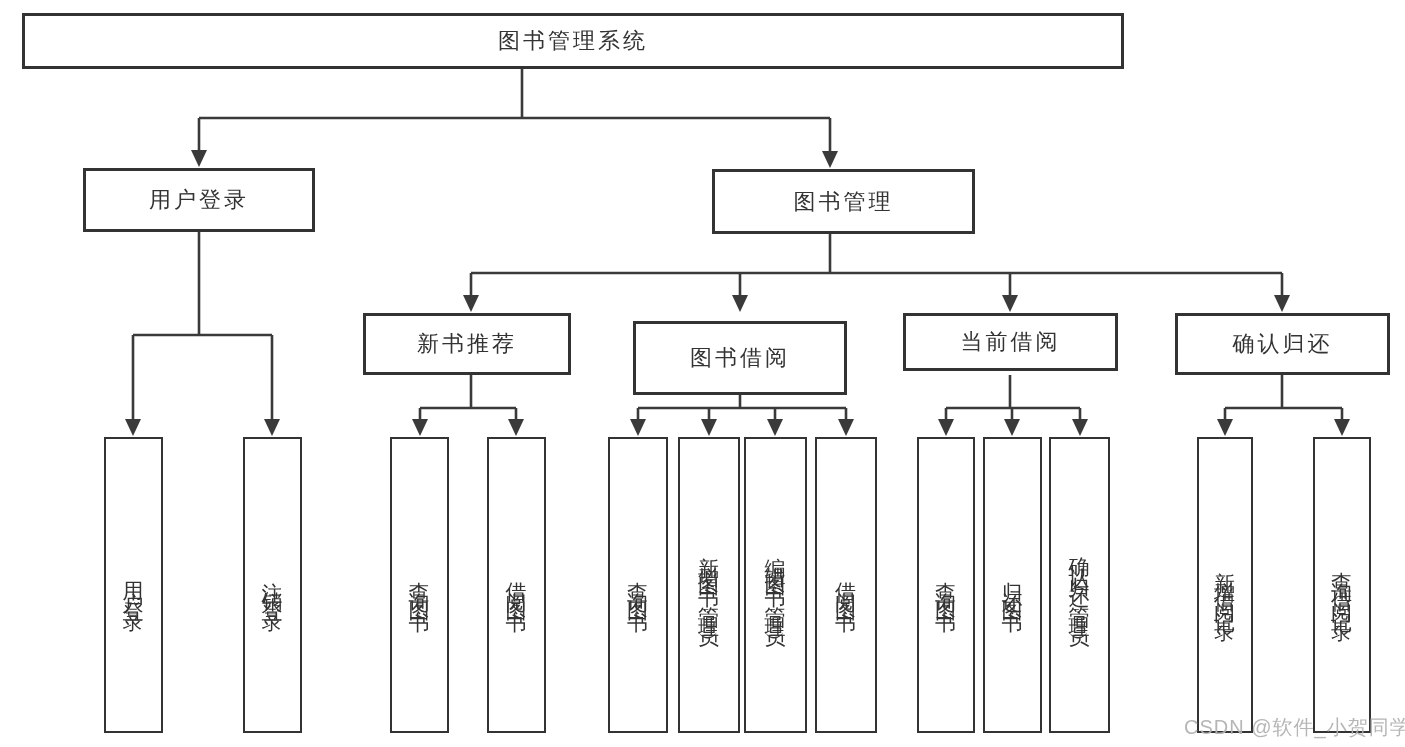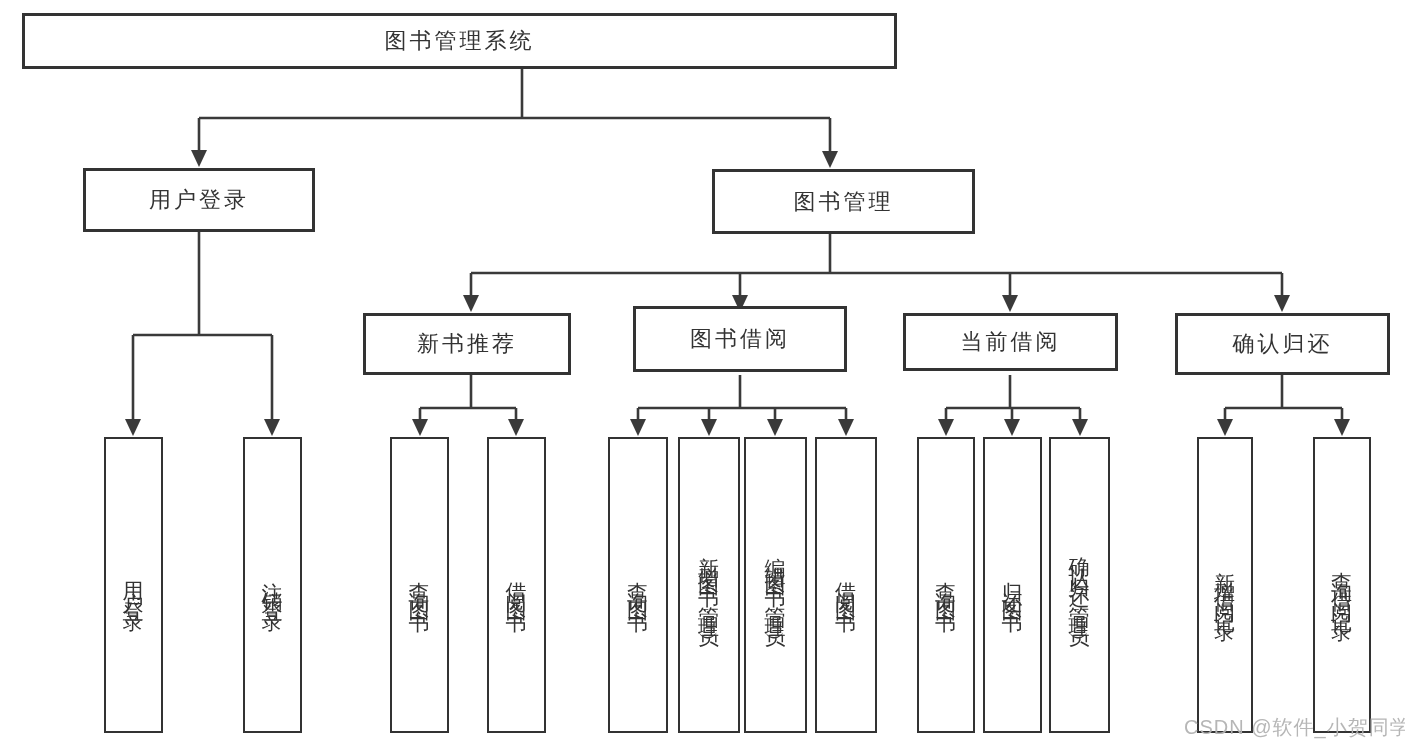--- a/index.html
+++ b/index.html
@@ -104,35 +104,35 @@
     <g>
       <line x1="1282" y1="375" x2="1282" y2="408"></line>
       <line x1="1225" y1="408" x2="1342" y2="408"></line>
       <line x1="1225" y1="408" x2="1225" y2="421"></line>
       <polygon points="1217,419 1233,419 1225,436"></polygon>
       <line x1="1342" y1="408" x2="1342" y2="421"></line>
       <polygon points="1334,419 1350,419 1342,436"></polygon>
     </g>
   </svg>
 
-  <div class="box" style="left:22px;top:13px;width:875px;height:56px;">
+  <div class="box" style="left:22px;top:13px;width:1102px;height:56px;">
     <span class="hlabel">图书管理系统</span>
   </div>
 
   <div class="box" style="left:83px;top:168px;width:232px;height:64px;">
     <span class="hlabel">用户登录</span>
   </div>
   <div class="box" style="left:712px;top:169px;width:263px;height:65px;">
     <span class="hlabel">图书管理</span>
   </div>
 
   <div class="box" style="left:363px;top:313px;width:208px;height:62px;">
     <span class="hlabel">新书推荐</span>
   </div>
-  <div class="box" style="left:633px;top:306px;width:214px;height:66px;">
+  <div class="box" style="left:633px;top:321px;width:214px;height:74px;">
     <span class="hlabel">图书借阅</span>
   </div>
   <div class="box" style="left:903px;top:313px;width:215px;height:58px;">
     <span class="hlabel">当前借阅</span>
   </div>
   <div class="box" style="left:1175px;top:313px;width:215px;height:62px;">
     <span class="hlabel">确认归还</span>
   </div>
 
   <div class="box leaf" style="left:104px;top:437px;width:59px;height:296px;">

